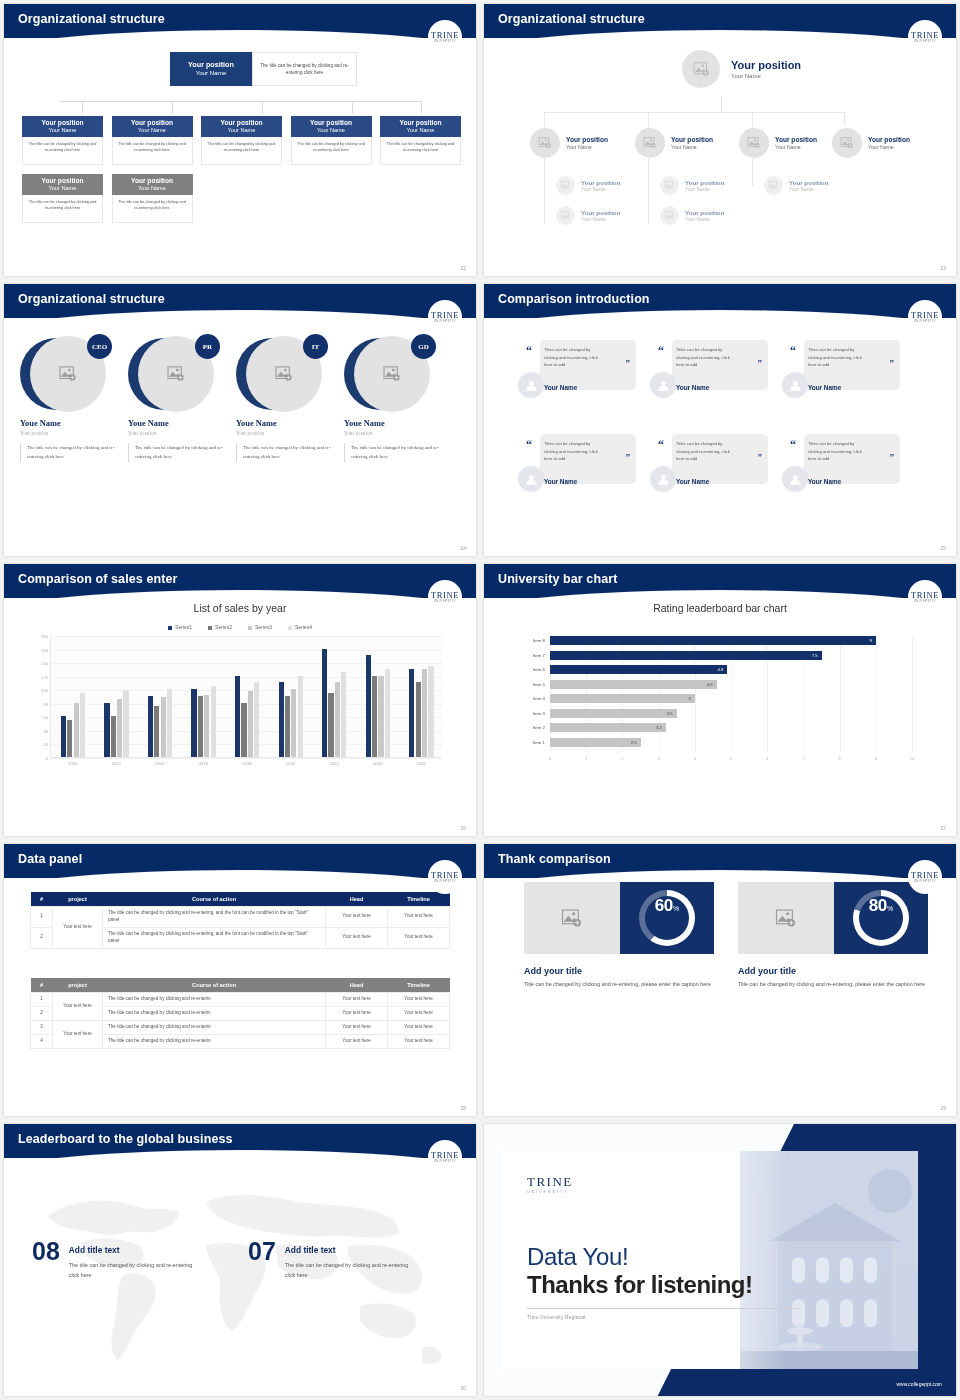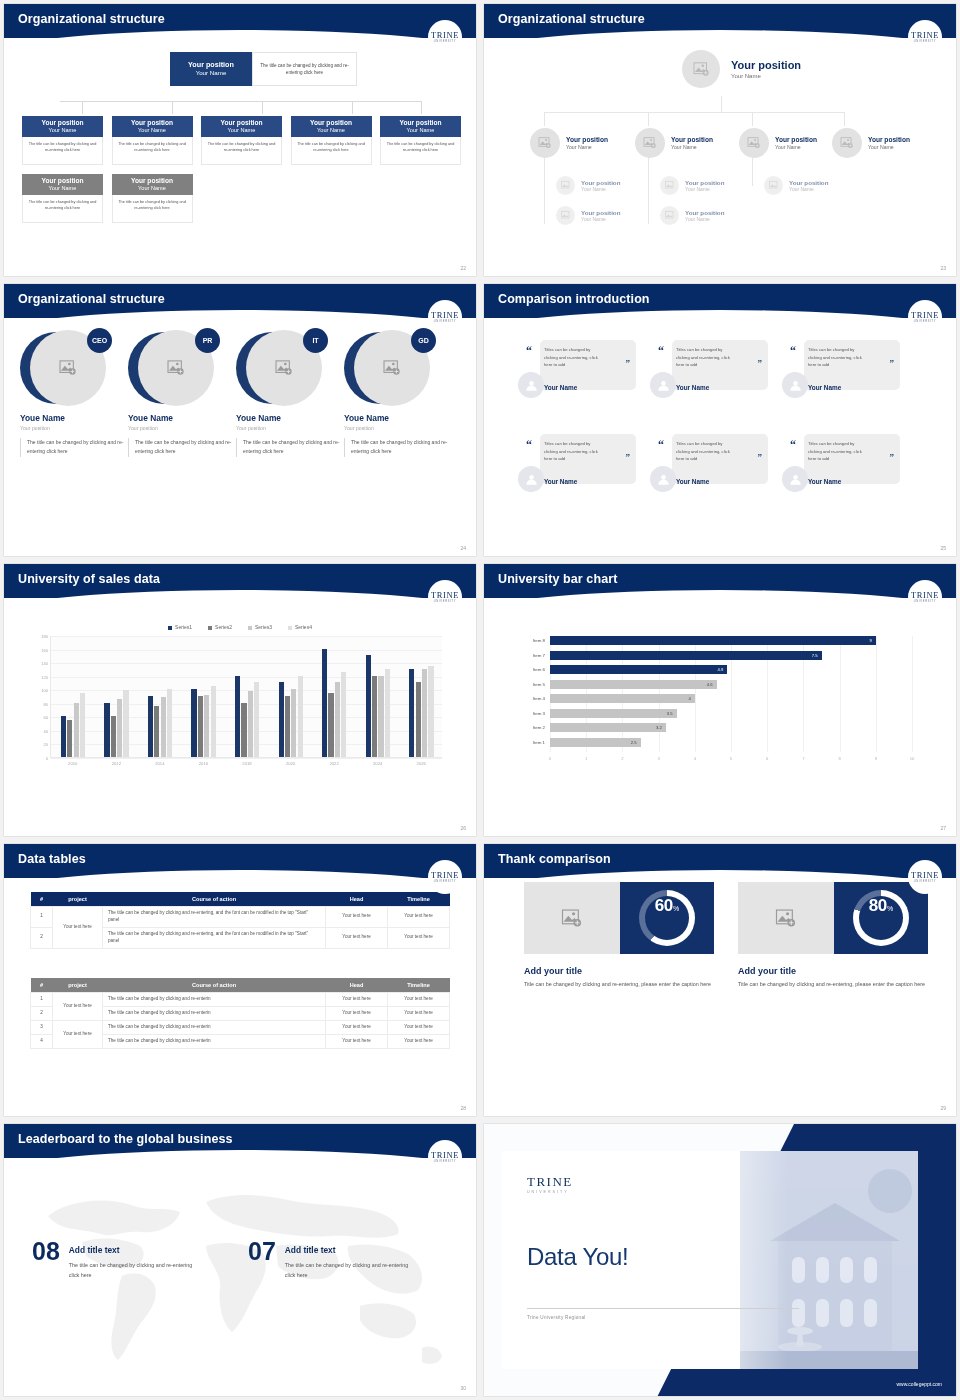--- a/index.html
+++ b/index.html
@@ -55,21 +55,21 @@
   .s23 .root .n { font-size:6px; color:#6d6d6d; }
   .lvl2 { position:absolute; top:124px; display:flex; align-items:center; gap:6px; }
   .lvl2 .p { font-size:6.6px; font-weight:bold; color:#0c2a5e; line-height:1.2; }
   .lvl2 .n { font-size:5.2px; color:#6d6d6d; }
   .lvl3 { position:absolute; display:flex; align-items:center; gap:6px; opacity:.55; }
   .lvl3 .p { font-size:6.2px; font-weight:bold; color:#0c2a5e; line-height:1.2; }
   .lvl3 .n { font-size:5px; color:#7d7d7d; }
   .tree-line { position:absolute; background:#e6e6e6; }
 
   
-  .s24 .ccol { position:absolute; top:46px; width:104px; }
+  .s24 .ccol { position:absolute; top:52px; width:104px;font-family:Liberation Serif, serif; }
   .circ-wrap { position:relative; width:92px; height:75px; }
   .circ-back { position:absolute; left:0; top:2px; width:72px; height:72px; border-radius:50%; background:#1b3a70; }
   .circ-front { position:absolute; left:10px; top:0; width:76px; height:76px; border-radius:50%; background:#e2e2e2; display:flex; align-items:center; justify-content:center; }
   .badge { position:absolute; right:0px; top:-2px; width:25px; height:25px; border-radius:50%; background:#12306a; color:#fff; font-size:7px; font-weight:bold; display:flex; align-items:center; justify-content:center; }
   .s24 .nm { font-size:8.4px; font-weight:bold; color:#0c2a5e; margin-top:8px; }
   .s24 .ps { font-size:5.2px; color:#a8a8a8; margin-top:2px; }
   .s24 .dsc { margin-top:7px; border-left:1px solid #d8d8d8; padding-left:6px; font-size:5px; color:#555; line-height:1.85; }
 
   
   .qcard { position:absolute; width:118px; height:58px; }
@@ -565,26 +565,27 @@
           </div>
     </div>
 
     <div class="pgno">25</div>
   </div>
   </div>
 
   <div class="slidewrap">
   <div class="slide s26">
     <div class="hdr"></div>
-    <div class="hdr-title">University of sales data</div>
+    <div class="hdr-title">Comparison of sales enter</div>
     <div class="logo">
       <div class="lg1">TRINE</div>
       <div class="lg2">UNIVERSITY</div>
     </div>
 
+    <div class="chart-title">List of sales by year</div>
     <div class="legend" id="legend26">
           <div><span class="sw" style="background:#1b3767"></span><span>Series1</span></div>
           <div><span class="sw" style="background:#7b7b7b"></span><span>Series2</span></div>
           <div><span class="sw" style="background:#c9c9c9"></span><span>Series3</span></div>
           <div><span class="sw" style="background:#e0e0e0"></span><span>Series4</span></div>
         </div>
     <div class="plot" id="plot26">
           <div class="gl" style="top: 122px;"></div>
           <div class="ytick" style="top: 122px;">0</div>
           <div class="gl" style="top: 108.444px;"></div>
@@ -676,20 +677,21 @@
 
   <div class="slidewrap">
   <div class="slide s27">
     <div class="hdr"></div>
     <div class="hdr-title">University bar chart</div>
     <div class="logo">
       <div class="lg1">TRINE</div>
       <div class="lg2">UNIVERSITY</div>
     </div>
 
+    <div class="chart-title">Rating leaderboard bar chart</div>
     <div class="lplot" id="plot27">
           <div class="vgrid" style="left: 0px;"></div>
           <div class="lxt" style="left: 0px;">0</div>
           <div class="vgrid" style="left: 36.2px;"></div>
           <div class="lxt" style="left: 36.2px;">1</div>
           <div class="vgrid" style="left: 72.4px;"></div>
           <div class="lxt" style="left: 72.4px;">2</div>
           <div class="vgrid" style="left: 108.6px;"></div>
           <div class="lxt" style="left: 108.6px;">3</div>
           <div class="vgrid" style="left: 144.8px;"></div>
@@ -756,21 +758,21 @@
           </div>
         </div>
 
     <div class="pgno">27</div>
   </div>
   </div>
 
   <div class="slidewrap">
   <div class="slide s28">
     <div class="hdr"></div>
-    <div class="hdr-title">Data tables</div>
+    <div class="hdr-title">Data panel</div>
     <div class="logo">
       <div class="lg1">TRINE</div>
       <div class="lg2">UNIVERSITY</div>
     </div>
 
     <table class="dt navy" style="left:26px; top:48px">
       <thead>
             <tr>
         <th style="width:22px">#</th>
         <th style="width:50px">project</th>
@@ -969,20 +971,21 @@
           <circle cx="150" cy="40" r="22" fill="#bcc7dd"></circle>
           <rect x="0" y="200" width="178" height="18" fill="#aab6d0"></rect>
         </svg>
       </div>
       <div class="fade"></div>
       <div class="tlogo">
         <div class="l1">TRINE</div>
         <div class="l2">UNIVERSITY</div>
       </div>
       <div class="ty1">Data You!</div>
+      <div class="ty2">Thanks for listening!</div>
       <div class="rule"></div>
       <div class="sub">Trine University Regional</div>
     </div>
     <div class="url">www.collegeppt.com</div>
   </div>
   </div>
 
 </div>
 
 </body></html>

